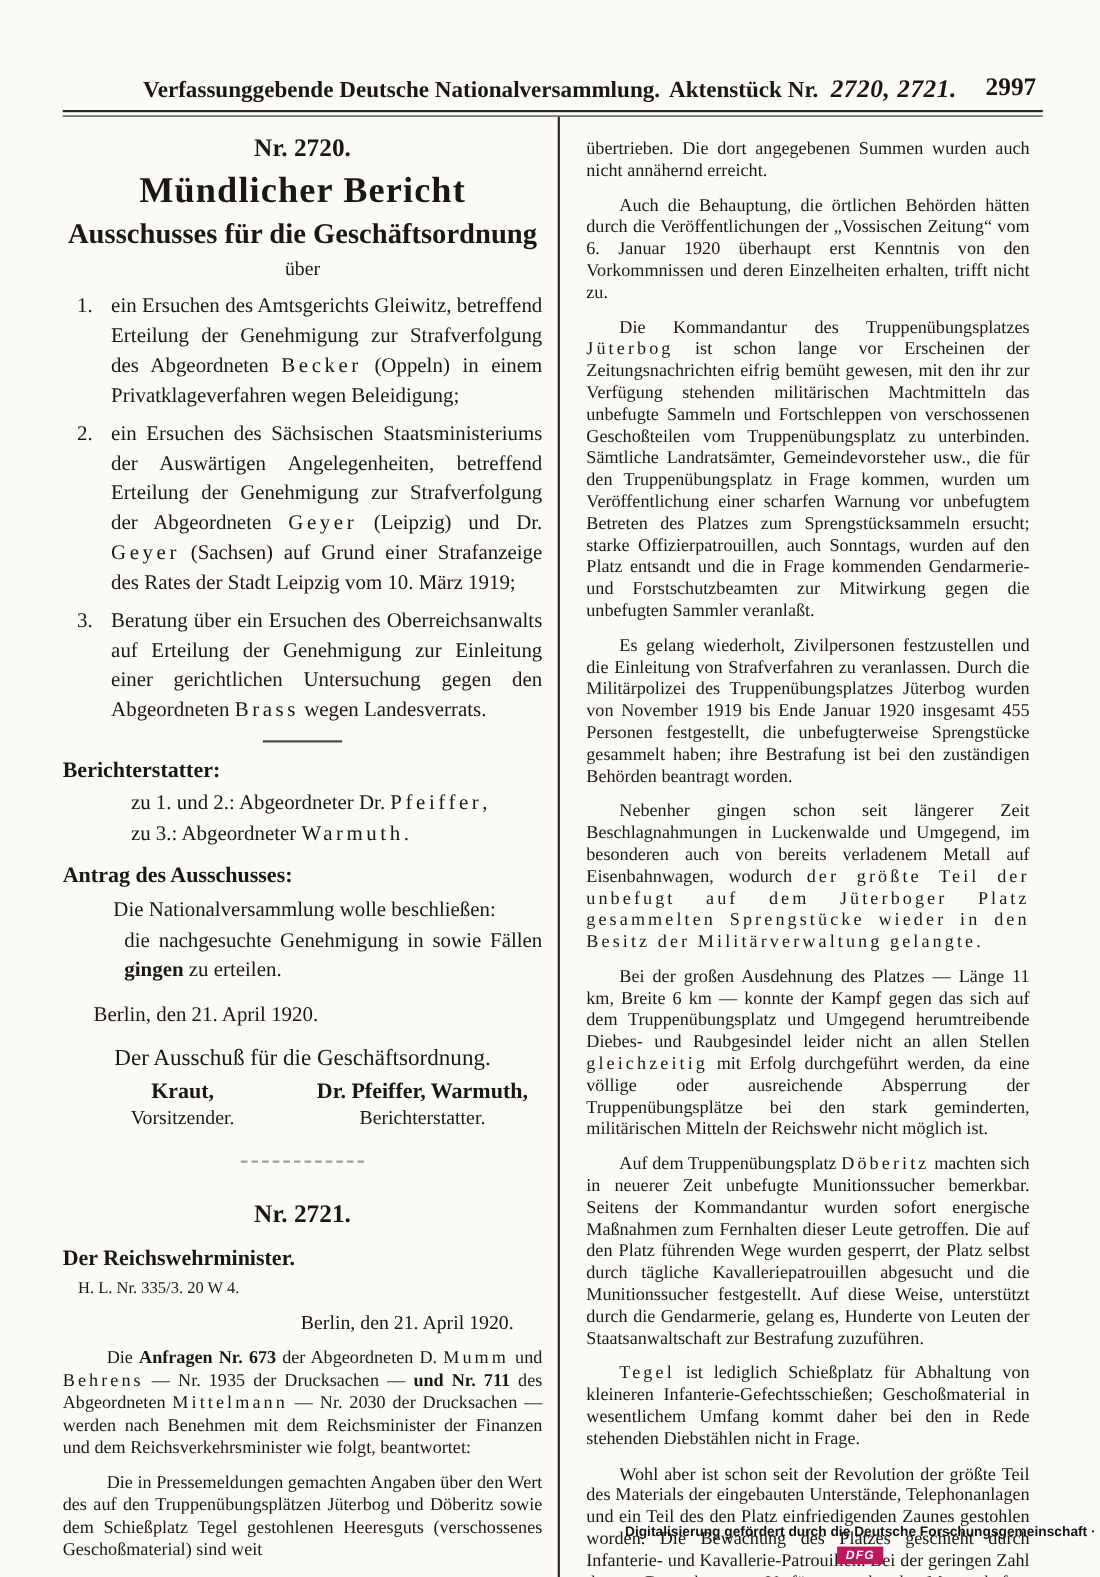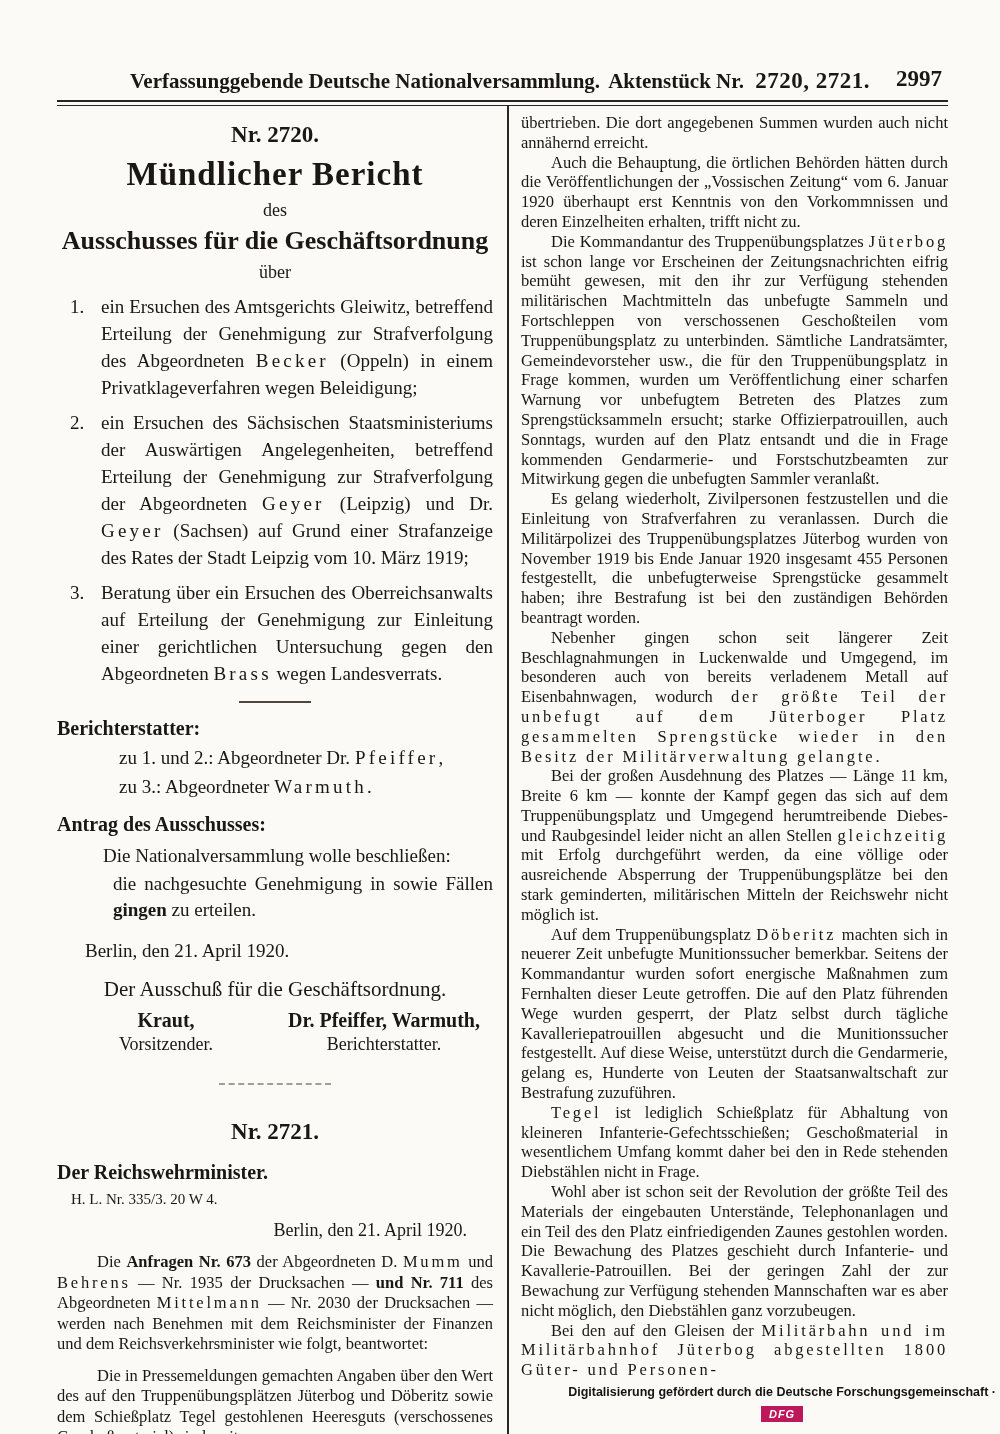--- a/index.html
+++ b/index.html
@@ -13,21 +13,21 @@
     overflow:hidden;
   }
   
   .header{position:relative;height:100px;}
   .header-center{
     position:absolute;left:0;right:0;top:68px;
     text-align:center;font-weight:700;font-size:21px;white-space:nowrap;
   }
   .h-journal{margin-right:4px;}
   .h-akten-label{margin-right:6px;text-align:right;}
-  .h-akten-numbers{font-size:23px;letter-spacing:.5px;}
+  .h-akten-numbers{font-size:23px;letter-spacing:.5px;font-style:italic;}
   .h-page{position:absolute;right:58px;top:66px;font-size:23px;font-weight:700;}
   .double-rule{
     margin:0 52px 0 57px;height:3px;
     border-top:2px solid #2a251f;border-bottom:1px solid #2a251f;
   }
   
   .columns{display:flex;margin:0 52px 0 57px;position:relative;}
   .col-left{width:450px;padding:6px 14px 0 0;box-sizing:border-box;}
   .col-right{flex:1;padding:7px 0 0 14px;box-sizing:border-box;}
   .column-divider{position:absolute;left:450px;top:0;bottom:0;width:2px;background:#2c2721;}
@@ -53,21 +53,21 @@
   .sig-name{font-size:20px;font-weight:700;}
   .sig-role{font-size:18px;margin-top:2px;}
   .faint-dashes{margin:28px auto 0;width:112px;border-top:2px dashed #a39d92;}
   
   .d2-number{margin:34px 0 0;font-size:23px;font-weight:700;text-align:center;}
   .d2-sender{margin:16px 0 0;font-size:20px;font-weight:700;}
   .d2-ref{margin:7px 0 0 14px;font-size:15px;}
   .d2-date{margin:12px 26px 0 0;font-size:18px;text-align:right;}
   .d2-para{margin:11px 0 0;font-size:16.5px;line-height:20.5px;text-align:justify;text-indent:40px;}
   
-  .rc-para{margin:0;font-size:16.5px;line-height:19.8px;text-align:justify;text-indent:30px;}
+  .rc-para{margin:12px;font-size:16.5px;line-height:19.8px;text-align:justify;text-indent:30px;}
   .rc-para.no-indent{text-indent:0;}
   
   .seg-b{font-weight:700;}
   .seg-sp{letter-spacing:.17em;}
   
   .footer{
     position:absolute;right:4px;bottom:12px;
     display:flex;align-items:center;gap:7px;
     font-family:"Liberation Sans","DejaVu Sans",sans-serif;
     flex-direction:column;
@@ -94,21 +94,20 @@
   </div>
   <div class="double-rule"></div>
 
   <div class="columns">
     <div class="column-divider"></div>
 
     <section class="col-left">
 
       <p class="d1-number">Nr. 2720.</p>
       <p class="d1-title">Mündlicher Bericht</p>
-      <p class="d1-des">des</p>
       <p class="d1-committee">Ausschusses für die Geschäftsordnung</p>
       <p class="d1-ueber">über</p>
 
       <div class="list-item">
         <span class="item-num">1.</span>
         <span><span>ein Ersuchen des Amtsgerichts Gleiwitz, betreffend Erteilung der Genehmigung zur Strafverfolgung des Abgeordneten </span><span class="seg-sp">Becker</span><span> (Oppeln) in einem Privatklageverfahren wegen Beleidigung;</span></span>
       </div>
       <div class="list-item">
         <span class="item-num">2.</span>
         <span><span>ein Ersuchen des Sächsischen Staatsministeriums der Auswärtigen Angelegenheiten, betreffend Erteilung der Genehmigung zur Strafverfolgung der Abgeordneten </span><span class="seg-sp">Geyer</span><span> (Leipzig) und Dr. </span><span class="seg-sp">Geyer</span><span> (Sachsen) auf Grund einer Strafanzeige des Rates der Stadt Leipzig vom 10. März 1919;</span></span>

